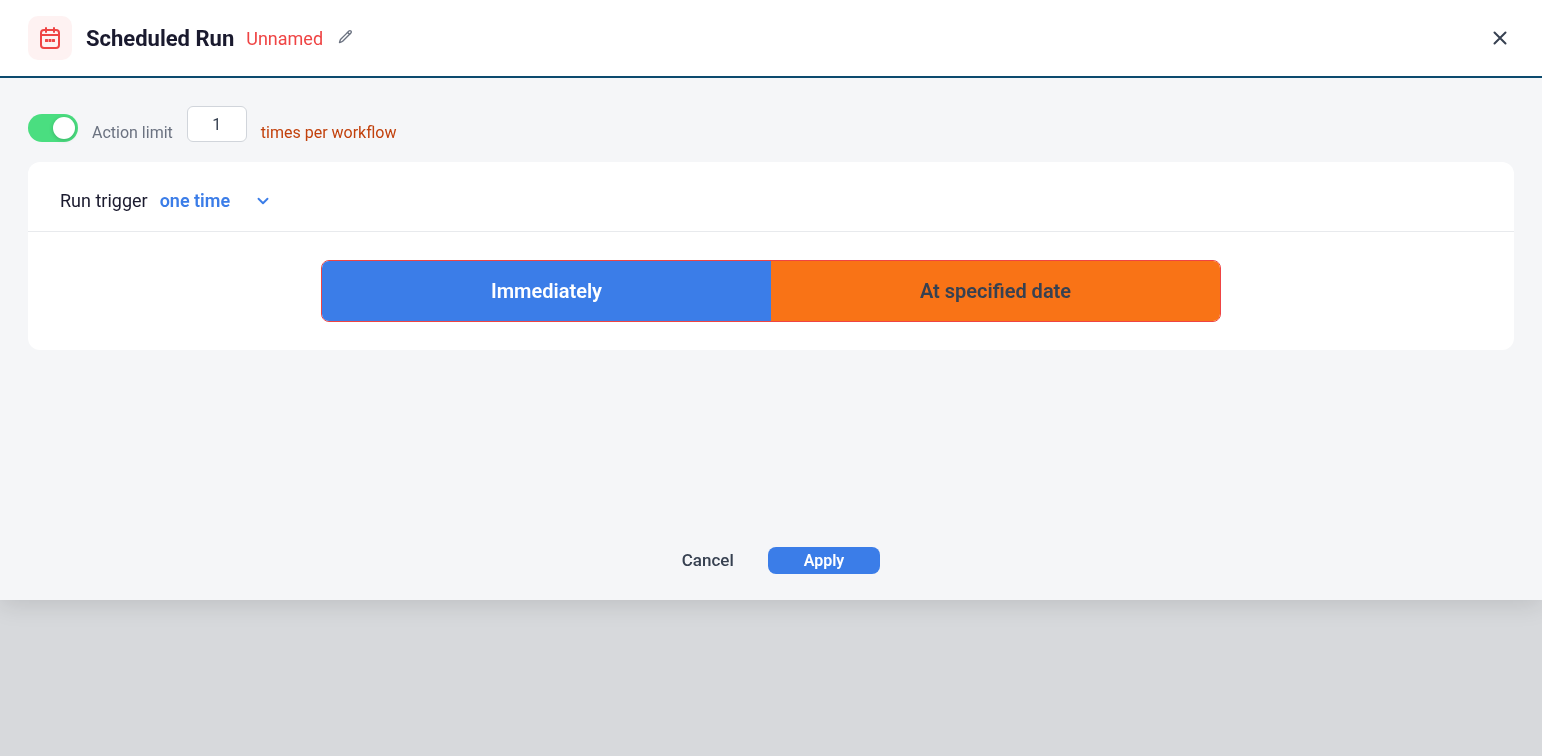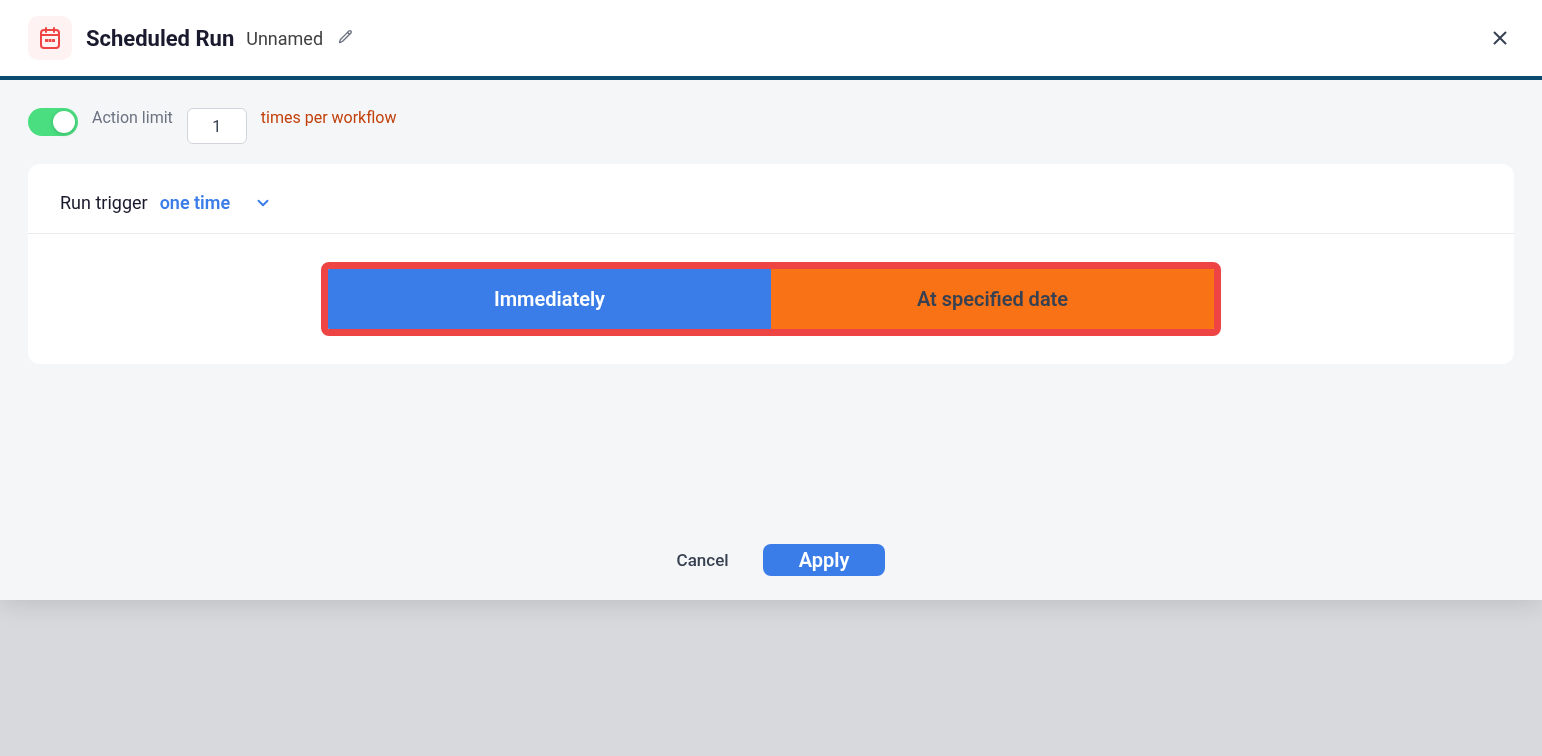--- a/index.html
+++ b/index.html
@@ -37,21 +37,21 @@
       box-shadow: 0 4px 24px rgba(0,0,0,0.12);
       display: flex;
       flex-direction: column;
     }
 
     
     .modal-header {
       display: flex;
       align-items: center;
       padding: 16px 28px;
-      border-bottom: 4px solid #0c4a6e;
+      border-bottom: 2px solid #0c4a6e;
       background: #ffffff;
       position: relative;
     }
 
     .header-icon {
       width: 44px;
       height: 44px;
       background: #fef2f2;
       border-radius: 10px;
       display: flex;
@@ -68,21 +68,21 @@
 
     .header-title {
       font-size: 22px;
       font-weight: 700;
       color: #1a1a2e;
       margin-right: 12px;
     }
 
     .header-subtitle {
       font-size: 18px;
-      color: #404040;
+      color: #ef4444;
       font-weight: 400;
       margin-right: 8px;
     }
 
     .edit-icon-btn {
       background: none;
       border: none;
       cursor: pointer;
       padding: 4px;
       color: #6b7280;
@@ -113,21 +113,21 @@
     
     .modal-body {
       background: #f5f6f8;
       flex: 1;
       padding: 28px 28px 0 28px;
     }
 
     
     .action-limit-row {
       display: flex;
-      align-items: flex-start;
+      align-items: flex-end;
       gap: 14px;
       margin-bottom: 20px;
     }
 
     
     .toggle-switch {
       position: relative;
       width: 50px;
       height: 28px;
       flex-shrink: 0;
@@ -223,21 +223,21 @@
       margin: 0 -32px 28px -32px;
     }
 
     
     .toggle-buttons {
       display: flex;
       width: 900px;
       margin: 0 auto;
       border-radius: 8px;
       overflow: hidden;
-      border: 7px solid #ef4444;
+      border: 1px solid #ef4444;
     }
 
     .toggle-btn {
       flex: 1;
       height: 60px;
       border: none;
       cursor: pointer;
       font-size: 20px;
       font-weight: 600;
       transition: background 0.15s, color 0.15s;
@@ -272,21 +272,21 @@
       font-weight: 500;
       padding: 10px 20px;
       border-radius: 8px;
     }
 
     .apply-btn {
       background: #3b7de8;
       color: #ffffff;
       border: none;
       cursor: pointer;
-      font-size: 20px;
+      font-size: 16px;
       font-weight: 600;
       padding: 4px 36px;
       border-radius: 8px;
       min-width: 100px;
     }
   </style>
 </head>
 <body>
 
 <div class="modal-overlay">

